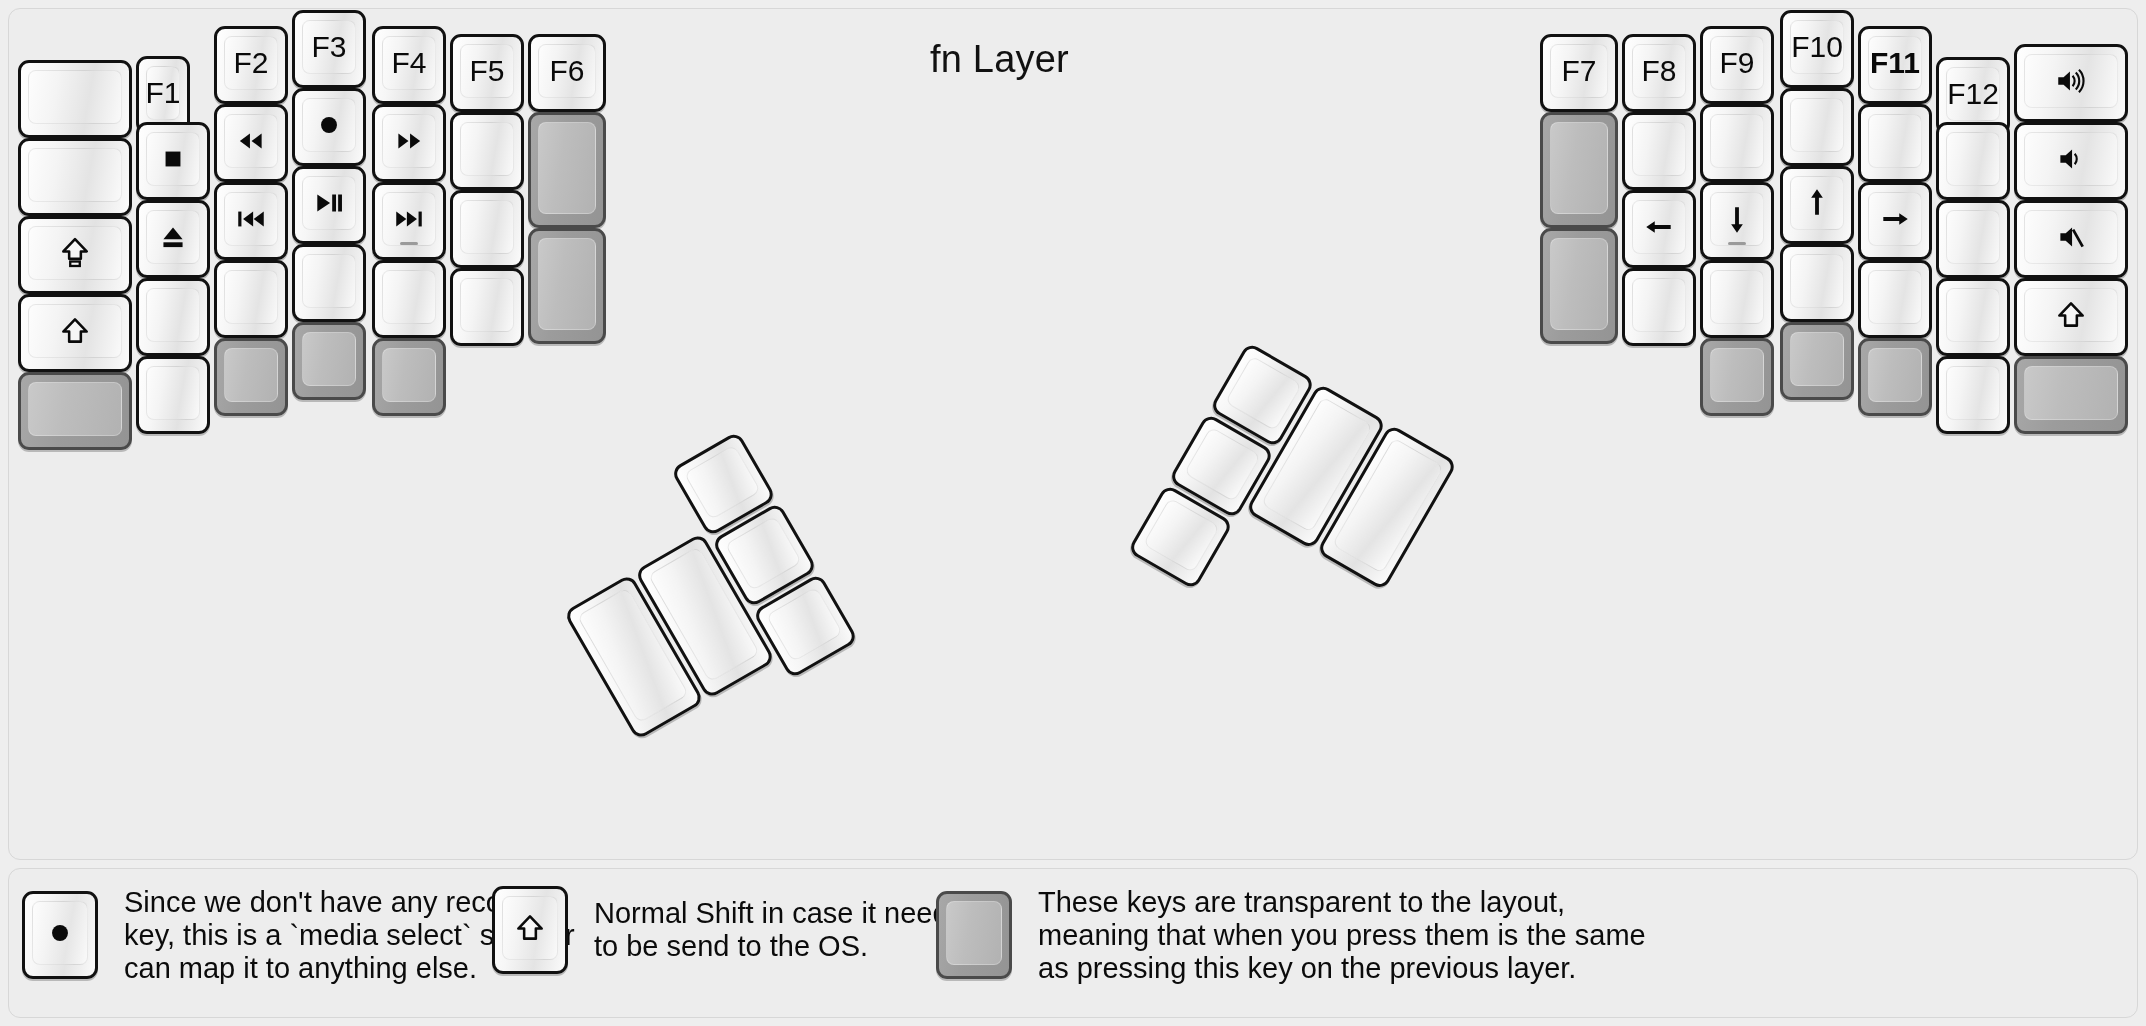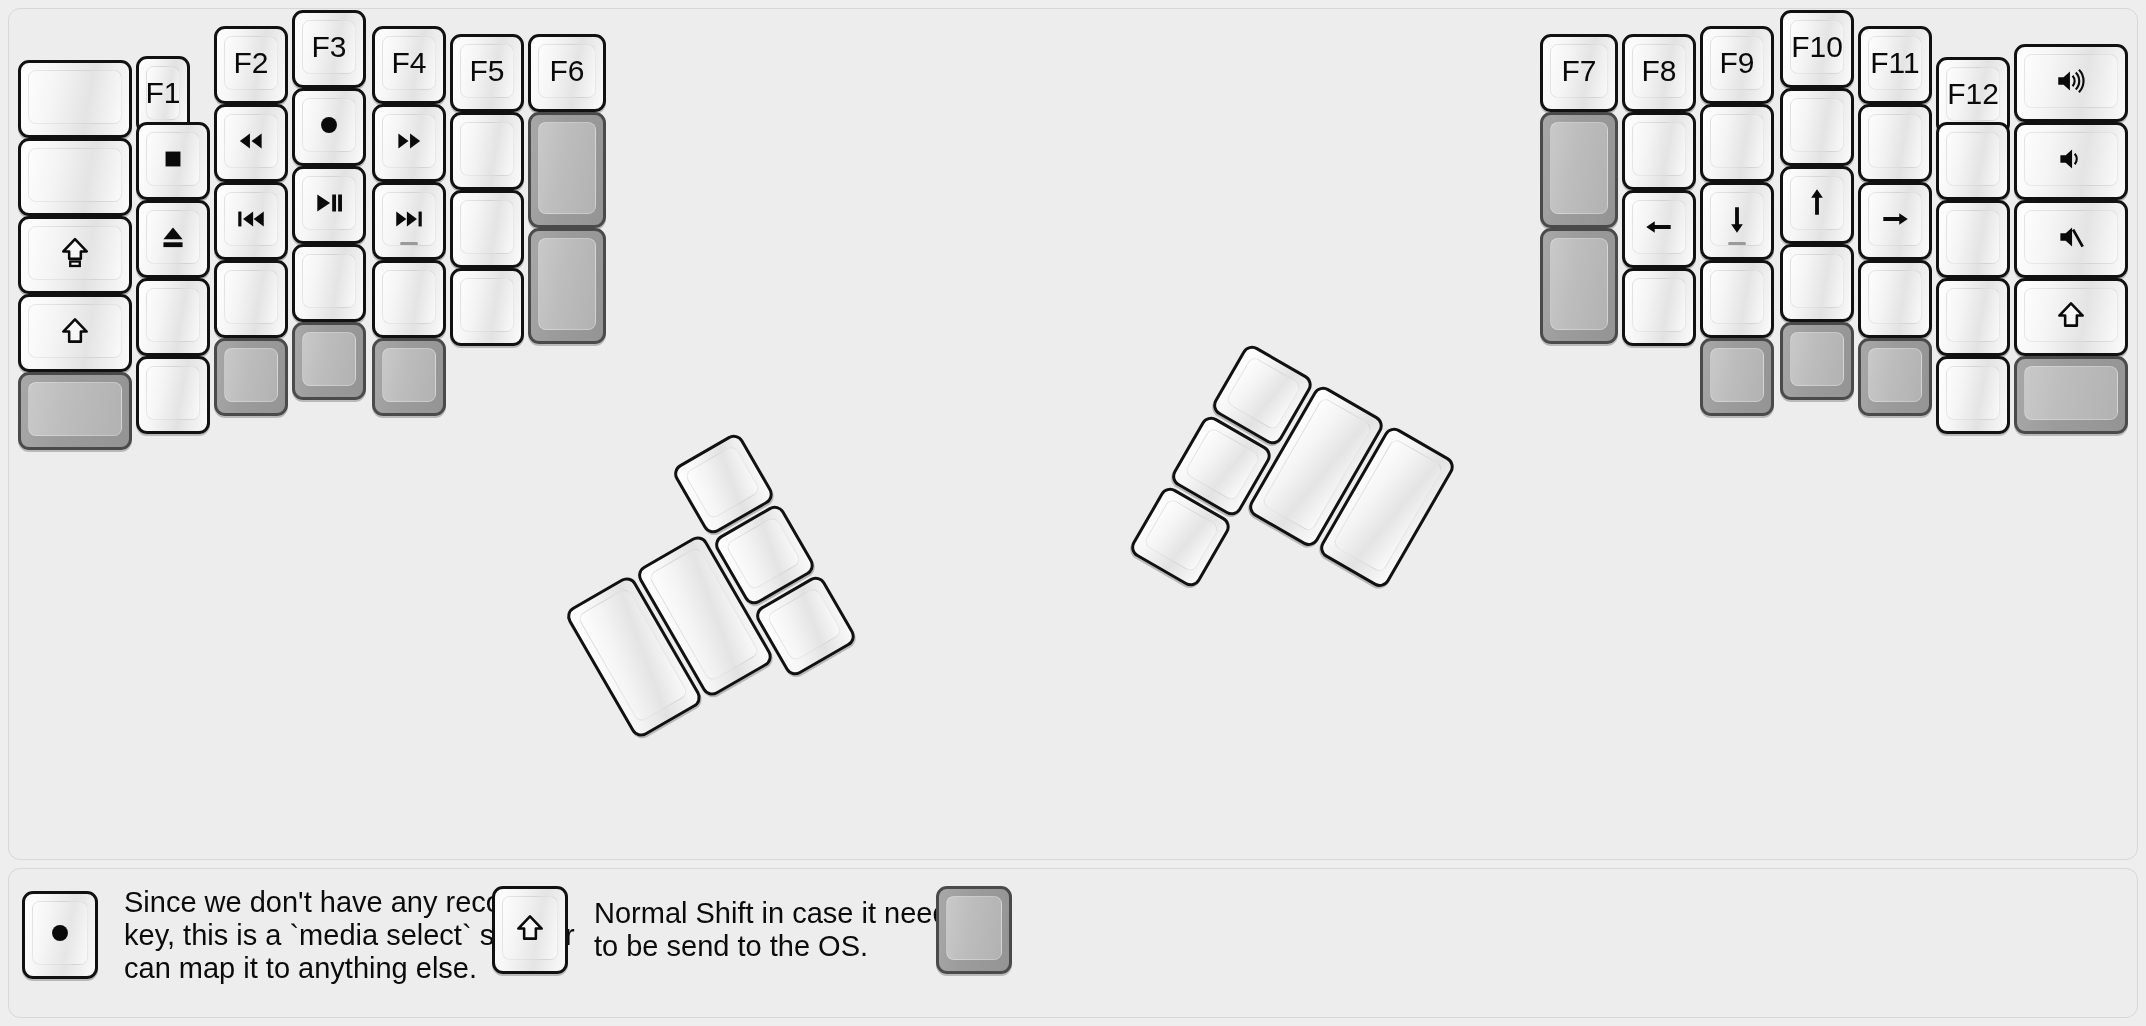--- a/index.html
+++ b/index.html
@@ -101,20 +101,21 @@
   svg{display:block;}
 </style>
 </head>
 <body>
 
 <div id="root">
 
   <div id="board-panel" class="panel"></div>
   <div id="legend-panel" class="panel"></div>
 
+  <div id="title">fn Layer</div>
 
   <div id="left-half">
       <div class="key" style="left: 18px; top: 60px; width: 114px; height: 78px;">
         <div class="inner"></div>
       </div>
       <div class="key" style="left: 18px; top: 138px; width: 114px; height: 78px;">
         <div class="inner"></div>
       </div>
       <div class="key" style="left: 18px; top: 216px; width: 114px; height: 78px;">
         <div class="inner">
@@ -362,21 +363,21 @@
             </svg>
           </span>
         </div>
       </div>
       <div class="key" style="left: 1780px; top: 244px; width: 74px; height: 78px;">
         <div class="inner"></div>
       </div>
       <div class="key trans" style="left: 1780px; top: 322px; width: 74px; height: 78px;">
         <div class="inner"></div>
       </div>
-      <div class="key" style="left: 1858px; top: 26px; width: 74px; height: 78px;">
+      <div class="key" style="left: 1858px; top: 26px; width: 74px; height: 78px; font-weight: bold;">
         <div class="inner">
           <span class="lbl">F11</span>
         </div>
       </div>
       <div class="key" style="left: 1858px; top: 104px; width: 74px; height: 78px;">
         <div class="inner"></div>
       </div>
       <div class="key" style="left: 1858px; top: 182px; width: 74px; height: 78px;">
         <div class="inner">
           <span class="glyph">
@@ -515,15 +516,18 @@
             </span>
           </div>
         </div>
         <div class="legend-text">Normal Shift in case it needs
 to be send to the OS.</div>
       </div>
       <div class="legend-item" style="left: 936px; top: 886px;">
         <div class="legend-key trans">
           <div class="inner"></div>
         </div>
+        <div class="legend-text">These keys are transparent to the layout,
+meaning that when you press them is the same
+as pressing this key on the previous layer.</div>
       </div>
     </div>
 </div>
 
 </body></html>

